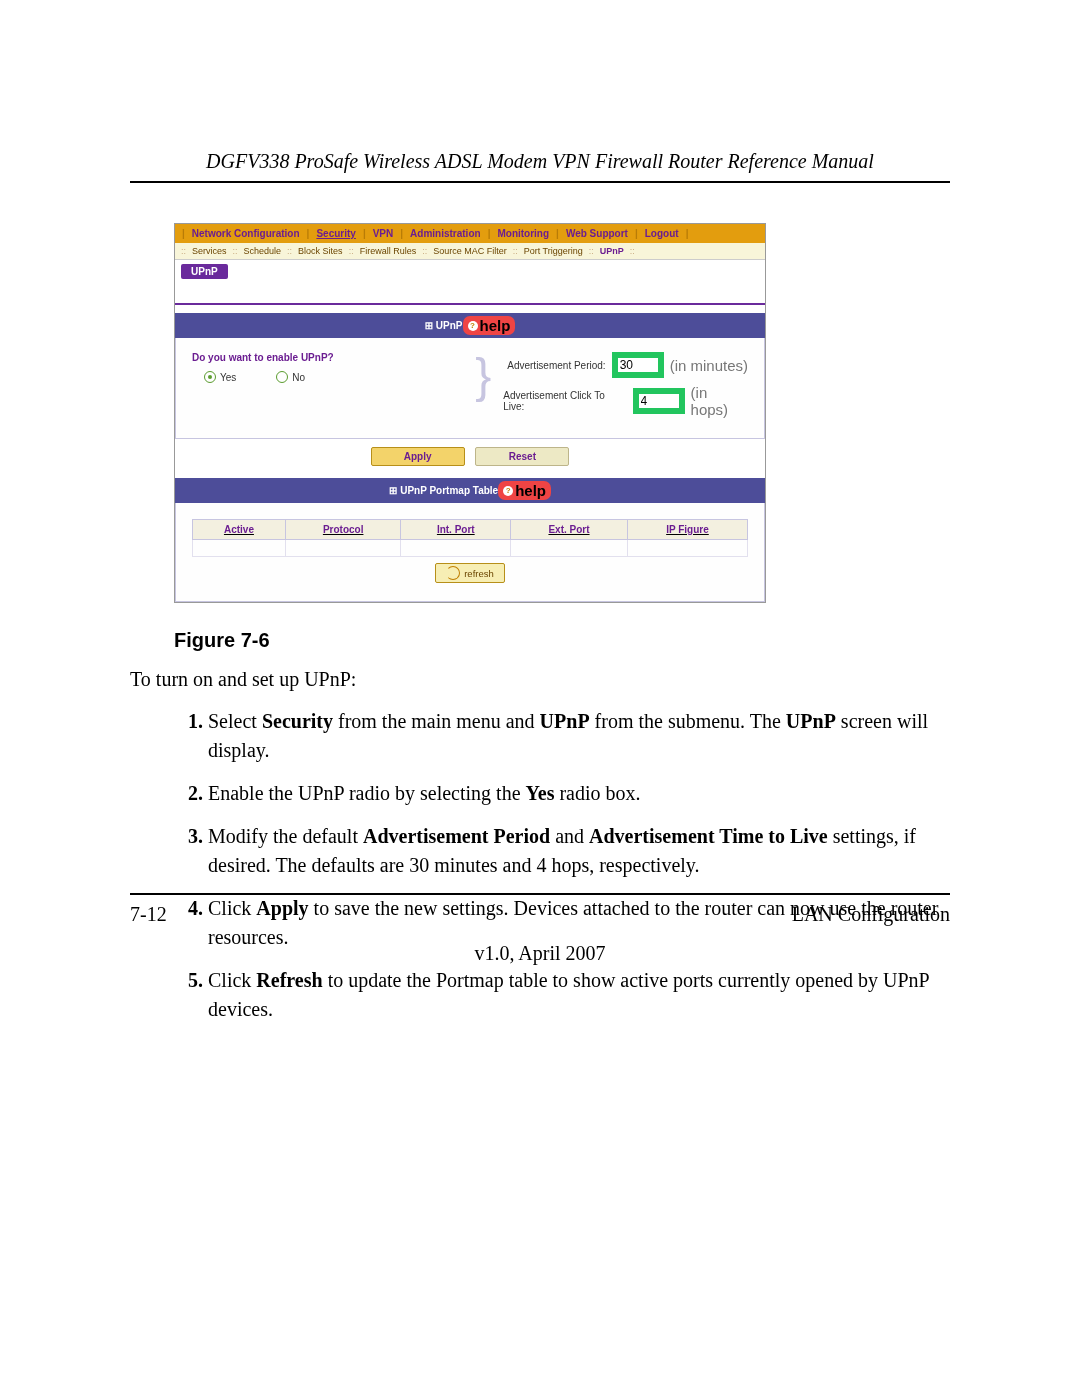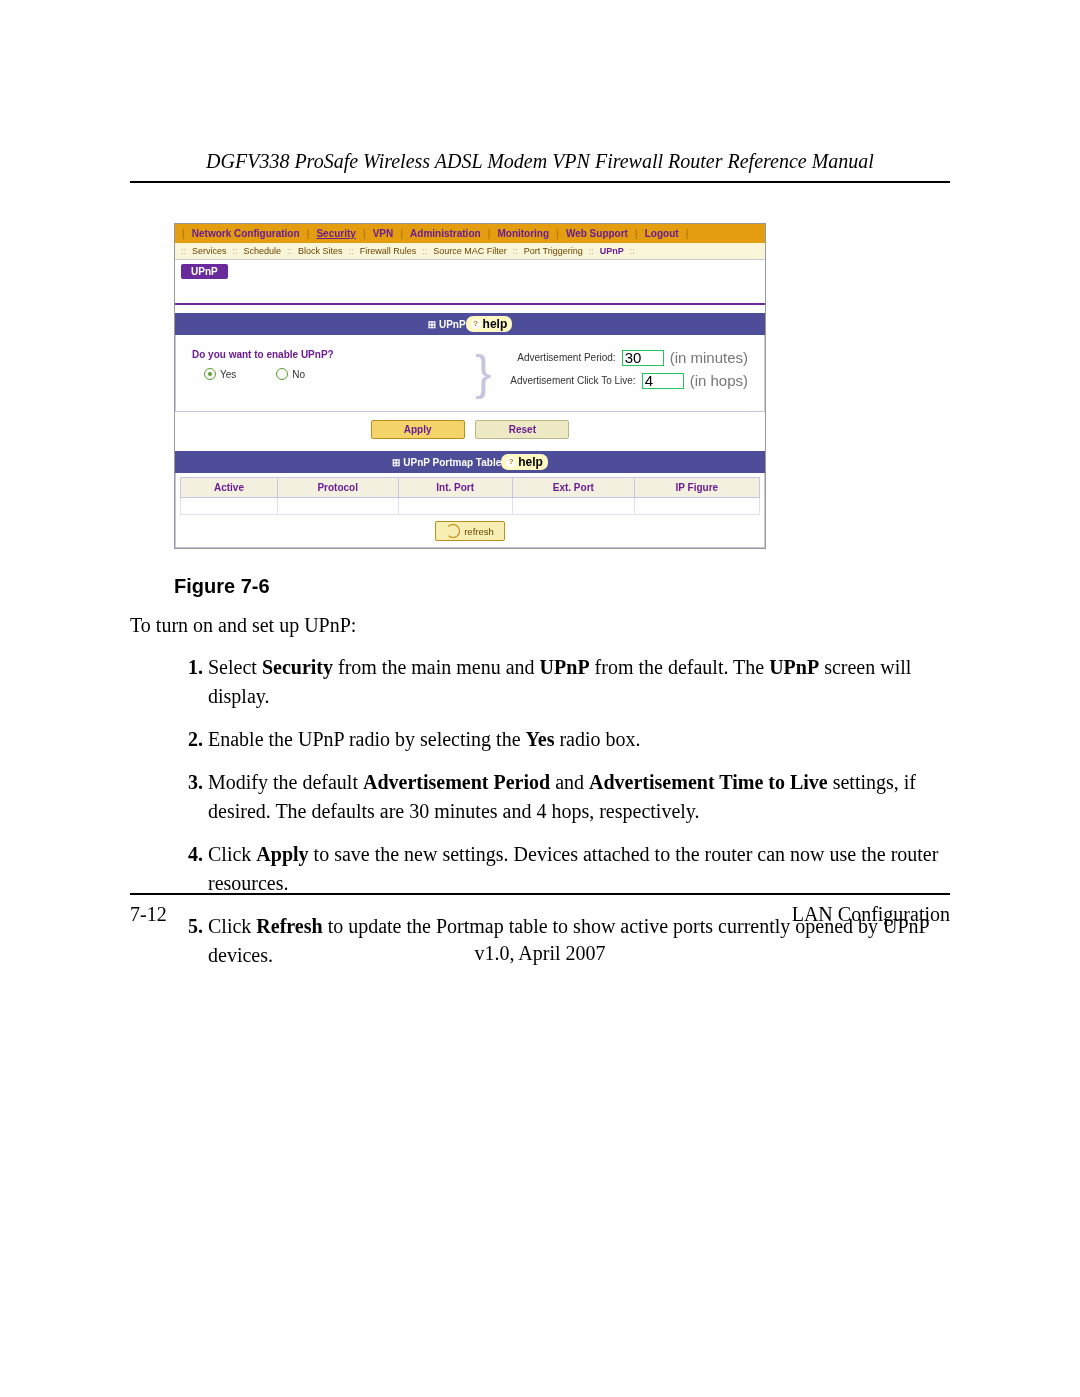--- a/index.html
+++ b/index.html
@@ -84,23 +84,23 @@
     color: #fff;
     font-weight: bold;
     font-size: 10px;
     padding: 3px 0;
     display: flex;
     justify-content: center;
     align-items: center;
     margin-top: 8px;
   }
   .help {
-    background: #fef9c3;
+    background: #ef4444;
     color: #000;
-    font-size: 12px;
+    font-size: 15px;
     padding: 1px 5px;
     border-radius: 7px;
     display: inline-flex;
     align-items: center;
     gap: 2px;
   }
   .help::before { content: "?"; display:inline-block; width:10px; height:10px; line-height:10px; text-align:center; background:#fff; color:#c07e00; border-radius:50%; font-weight:bold; font-size:8px; }
   .section-body {
     border: 1px solid #c7c5e0;
     border-top: none;
@@ -132,21 +132,21 @@
   .radio {
     display: inline-flex; align-items: center; gap: 4px;
     font-size: 10px; color: #333;
   }
   .radio .dot {
     width: 10px; height: 10px; border: 1px solid #5b9c2f; border-radius: 50%; display:inline-flex; align-items:center; justify-content:center;
   }
   .radio .dot.on::after { content:""; width:4px; height:4px; background:#5b9c2f; border-radius:50%; }
   .kv { display:flex; align-items:center; justify-content:flex-end; gap:6px; margin-bottom:6px; font-size:10px; color:#333;}
   .kv input {
-    width: 36px; height: 14px; font-size: 15px; border: 1px solid #22c55e; padding: 0 2px;
+    width: 36px; height: 14px; font-size: 12px; border: 6px solid #22c55e; padding: 0 2px;
   }
   .unit { color: #777; font-size: 15px; }
   .btn-row {
     text-align: center;
     padding: 8px 0 4px;
   }
   .btn {
     display: inline-block;
     min-width: 64px;
     text-align: center;
@@ -310,21 +310,21 @@
 
     <div class="btn-row">
       <span class="btn">Apply</span>
       <span class="btn alt">Reset</span>
     </div>
 
     <div class="section-hdr">
       <span>⊞ <span>UPnP Portmap Table</span></span>
       <span class="help">help</span>
     </div>
-    <div class="section-body" style="padding:4px;">
+    <div class="section-body" style="padding:16px;text-decoration:underline;">
       <table class="tbl">
         <tbody>
             <tr>
           <th>Active</th>
           <th>Protocol</th>
           <th>Int. Port</th>
           <th>Ext. Port</th>
           <th>IP Figure</th>
         </tr>
         <tr>
@@ -345,21 +345,21 @@
     </div>
 
   </div>
 
   <div class="fig-caption">Figure 7-6</div>
 
   <p class="body-text">To turn on and set up UPnP:</p>
 
   <ol class="steps">
     <li>
-      <span>Select </span><span class="b">Security</span><span> from the main menu and </span><span class="b">UPnP</span><span> from the default. The </span><span class="b">UPnP</span><span> screen will display.</span>
+      <span>Select </span><span class="b">Security</span><span> from the main menu and </span><span class="b">UPnP</span><span> from the submenu. The </span><span class="b">UPnP</span><span> screen will display.</span>
     </li>
     <li>
       <span>Enable the UPnP radio by selecting the </span><span class="b">Yes</span><span> radio box.</span>
     </li>
     <li>
       <span>Modify the default </span><span class="b">Advertisement Period</span><span> and </span><span class="b">Advertisement Time to Live</span><span> settings, if desired. The defaults are 30 minutes and 4 hops, respectively.</span>
     </li>
     <li>
       <span>Click </span><span class="b">Apply</span><span> to save the new settings. Devices attached to the router can now use the router resources.</span>
     </li>

